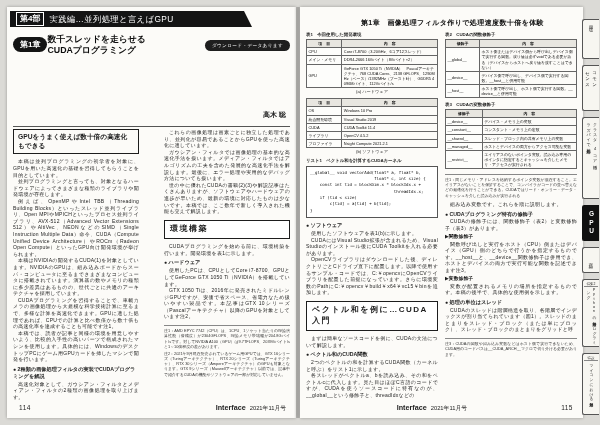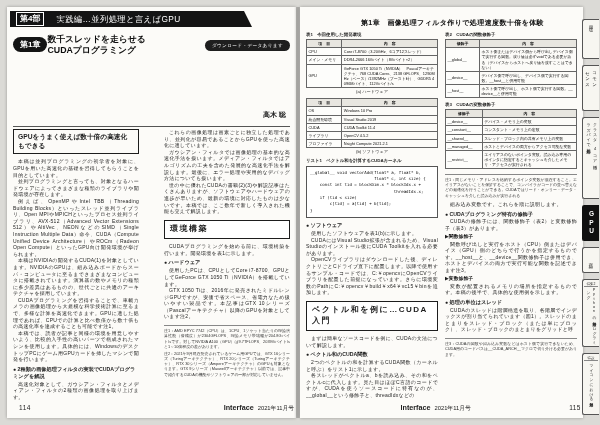--- a/index.html
+++ b/index.html
@@ -5,21 +5,21 @@
   *{margin:0;padding:0;box-sizing:border-box}
   html,body{width:600px;height:425px;overflow:hidden}
   body{background:#dbdad6;font-family:"Liberation Sans","DejaVu Sans",sans-serif;color:#1a1a1a}
   .spread{position:relative;width:600px;height:425px}
   .page{position:absolute;top:7px;height:411px;background:#fcfbf8;box-shadow:0 0 3px rgba(0,0,0,.3)}
   .page.left{left:7px;width:289px}
   .page.right{left:300px;width:283px}
   .gutter{position:absolute;top:7px;left:294px;width:8px;height:411px;background:linear-gradient(to right,rgba(0,0,0,0),rgba(0,0,0,.22),rgba(0,0,0,0))}
 
   
-  .part-banner{position:absolute;left:3px;top:4px;width:242px;height:16px;background:#141414;color:#fff;display:flex;align-items:center;gap:12px;padding:0 12px 0 6px;clip-path:polygon(0 0,calc(100% - 8px) 0,100% 100%,0 100%)}
+  .part-banner{position:absolute;left:3px;top:4px;width:242px;height:16px;background:#141414;color:#fff;display:flex;align-items:center;gap:5px;padding:0 12px 0 6px;clip-path:polygon(0 0,calc(100% - 8px) 0,100% 100%,0 100%)}
   .part-label{border:1px solid #fff;font-size:8px;font-weight:bold;line-height:10px;padding:1px 3px;white-space:nowrap}
   .part-title{font-size:8.3px;font-weight:normal;letter-spacing:.4px;white-space:nowrap}
   .chapter-row{position:absolute;left:6px;top:27px;width:277px;display:flex;align-items:flex-start}
   .ch-badge{background:#141414;color:#fff;font-size:8px;font-weight:bold;padding:2px 7px;border-radius:9px;margin-top:3px;white-space:nowrap}
   .ch-sub{font-weight:bold;font-size:8.8px;line-height:1.25;color:#0d0d0d}
   .dl-badge{margin-left:auto;background:#1e1e1e;color:#fff;font-size:4.6px;line-height:6px;padding:2.5px 7px;border-radius:7px;margin-top:6px;letter-spacing:.4px;white-space:nowrap}
   .main-title{position:absolute;left:5px;top:53px;font-size:21.5px;font-weight:900;line-height:1.08;letter-spacing:.8px;color:#070707;white-space:nowrap}
   .author-row{position:absolute;left:6px;top:103px;width:277px;text-align:right;font-size:7px;font-weight:bold;color:#222;border-bottom:1px solid #555;padding:0 4px 6px 0}
 
   
@@ -27,21 +27,21 @@
   .col{width:134.5px;overflow:hidden;font-size:5px;line-height:1.32;letter-spacing:.25px;text-align:justify;color:#1d1d1d}
   .para{text-indent:1em}
   .lead-box{border:1.2px solid #1d1d1d;font-size:6.7px;font-weight:bold;line-height:1.3;padding:3px 4px;margin-bottom:4px;letter-spacing:0;text-align:left}
   .subhead{font-weight:bold;font-size:5.2px;margin:3px 0 1px;letter-spacing:0;text-align:left}
   .minihead{font-weight:bold;font-size:4.9px;margin:2px 0 .5px;letter-spacing:0;text-align:left}
   .section-box{border:1.2px solid #1d1d1d;font-weight:bold;font-size:8px;padding:3.5px 5px;margin:5px 0 4px;letter-spacing:1.5px;text-align:left;background:#fff}
   .footnotes{border-top:.75px solid #888;margin-top:5px;padding-top:2px;font-size:3.9px;line-height:1.35;letter-spacing:0;color:#333}
   .footnote{margin-bottom:1.5px}
 
   
-  .footer{position:absolute;bottom:5px;left:12px;right:2px;display:flex;align-items:baseline;font-size:6px;color:#222}
+  .footer{position:absolute;bottom:5px;left:12px;right:10px;display:flex;align-items:baseline;font-size:6px;color:#222}
   .footer .spacer{flex:1}
   .page-num{font-size:6.5px;letter-spacing:.5px}
   .mag{font-weight:bold;font-size:7.2px;margin-right:4px}
   .issue{font-size:5.8px}
 
   
   .rp-header{position:absolute;top:11px;left:30px;right:8px;text-align:center;font-size:7px;font-weight:bold;letter-spacing:.4px;color:#0d0d0d;white-space:nowrap}
   .rp-cols{position:absolute;left:6px;top:24px;width:271px;height:370px;display:flex;gap:7px}
   .rp-col{width:132px;overflow:hidden;font-size:5px;line-height:1.32;letter-spacing:.25px;text-align:justify;color:#1d1d1d}
   .tbl-caption{font-size:4.4px;font-weight:bold;margin:1px 0 1.5px;letter-spacing:0;text-align:left}

